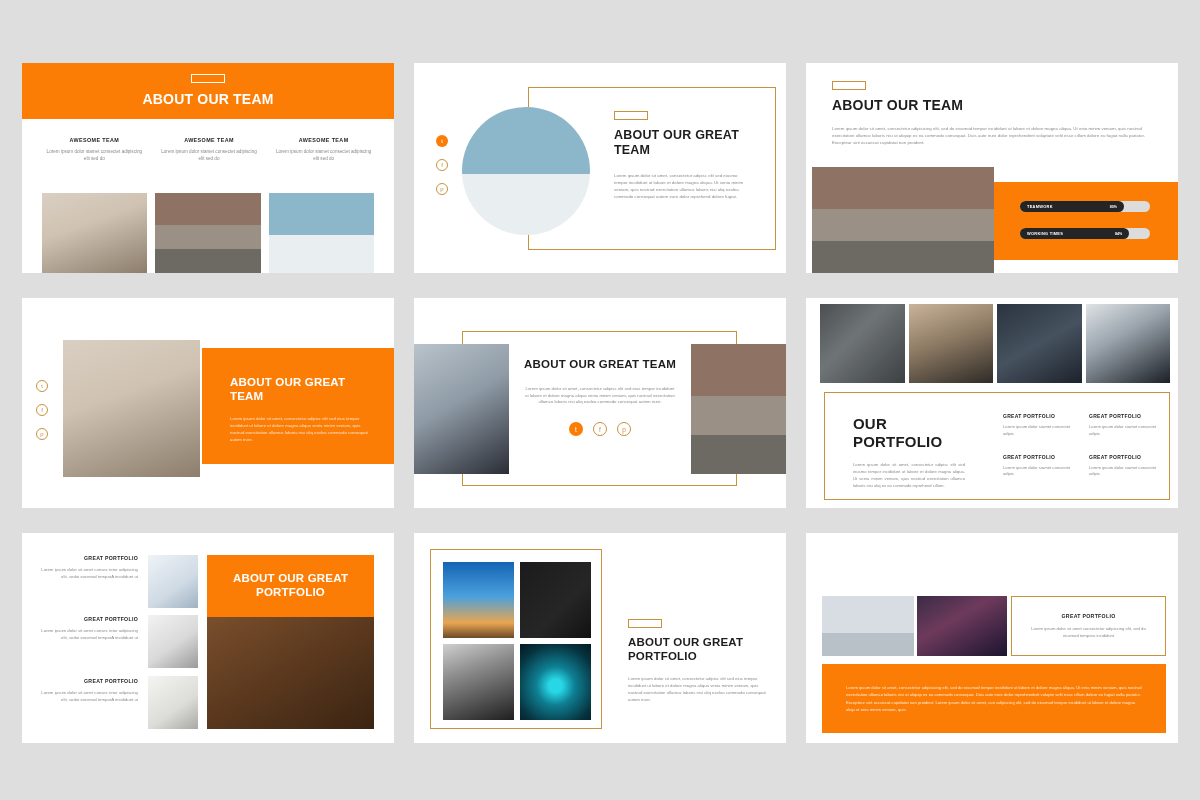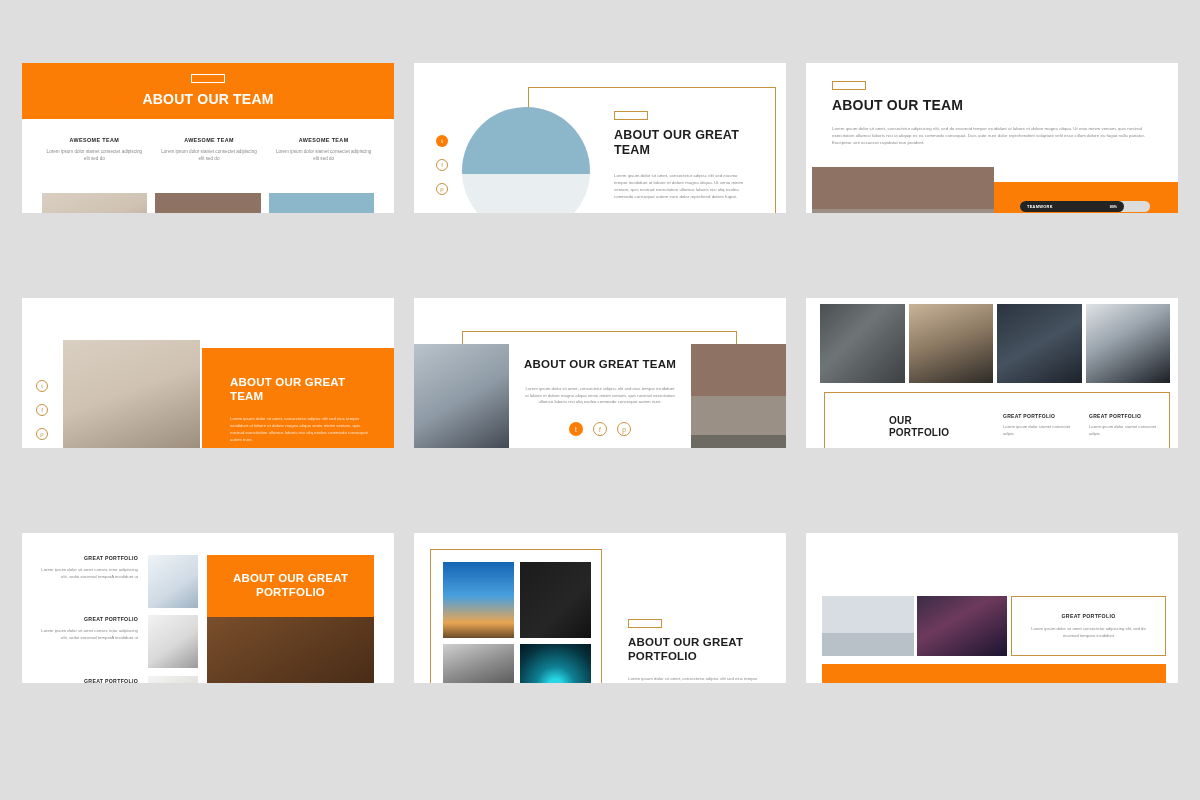--- a/index.html
+++ b/index.html
@@ -17,21 +17,21 @@
     column-gap: 20px;
     row-gap: 25px;
     padding: 63px 18px;
     align-content: start;
     justify-content: center;
   }
   .slide {
     background: #ffffff;
     position: relative;
     overflow: hidden;
-    width: 372px; height: 150px;
+    width: 372px; height: 210px;
   }
 
   
   .tab-white { width: 34px; height: 9px; border: 1.6px solid #ffffff; }
   .tab-gold  { width: 34px; height: 9px; border: 1.6px solid #c8913f; }
   .h-title {
     font-weight: bold; color: #1d1d1d; letter-spacing: .2px;
     line-height: 1.18;
   }
   .body-txt { color: #8b8b8b; line-height: 1.62; }
@@ -217,21 +217,21 @@
   <div class="slide">
     <div style="position:absolute;left:14px;top:6px;width:350px;display:flex;gap:4px;">
       <div class="ph ph-circuit" style="flex:1;height:79px;"></div>
       <div class="ph ph-office" style="flex:1;height:79px;"></div>
       <div class="ph ph-laptop-chart" style="flex:1;height:79px;"></div>
       <div class="ph ph-laptop-code" style="flex:1;height:79px;"></div>
     </div>
 
     <div class="gold-frame" style="position:absolute;left:18px;top:94px;width:346px;height:108px;background:#fff;">
       <div style="position:absolute;left:28px;top:22px;width:112px;">
-        <div class="h-title" style="font-size:10px;margin-left:36px;">OUR PORTFOLIO</div>
+        <div class="h-title" style="font-size:15px;">OUR PORTFOLIO</div>
         <div class="body-txt" style="font-size:4.2px;margin-top:12px;text-align:justify;">Lorem ipsum dolor sit amet, consectetur adipisc elit sed eiusmo tempor incididunt ut labore et dolore magna aliqua. Ut venia minim veniam, quis nostrud exercitation ullamco laboris nisi aliq ex ea commodo reprehend cillum.</div>
       </div>
 
       <div style="position:absolute;left:178px;top:20px;width:160px;display:grid;grid-template-columns:1fr 1fr;gap:16px 12px;">
         <div>
           <div style="font-size:5px;font-weight:bold;color:#1d1d1d;letter-spacing:.3px;">GREAT PORTFOLIO</div>
           <div class="body-txt" style="font-size:4.2px;margin-top:5px;">Lorem ipsum dolor siamet consectet adipis</div>
         </div>
         <div>
           <div style="font-size:5px;font-weight:bold;color:#1d1d1d;letter-spacing:.3px;">GREAT PORTFOLIO</div>

